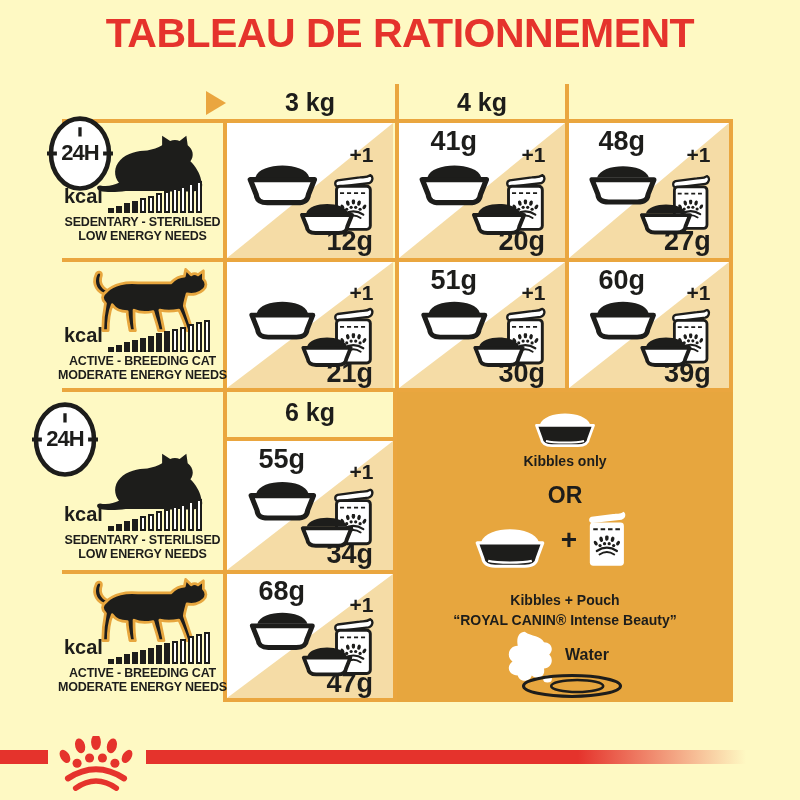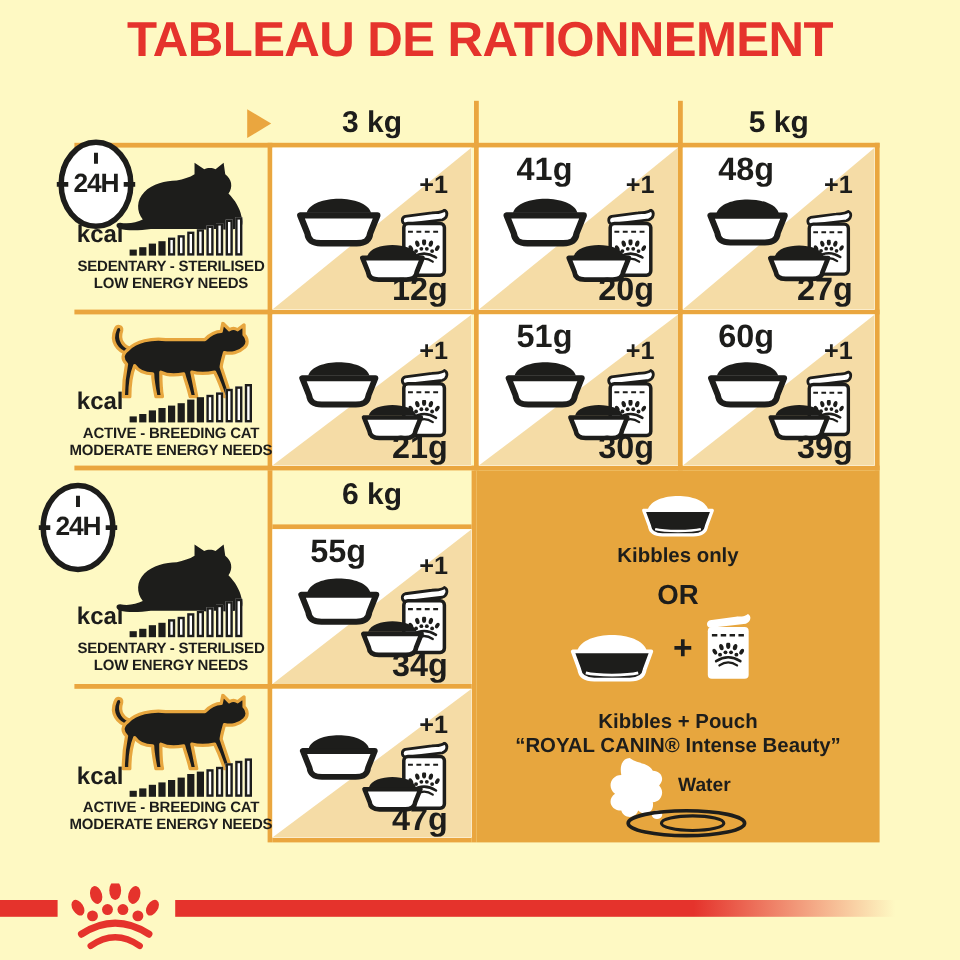--- a/index.html
+++ b/index.html
@@ -45,21 +45,21 @@
   .bowlsmall{position:absolute;left:43%;top:56%;width:35%;height:28%;}
   .gextra{position:absolute;left:52%;top:76%;width:44%;text-align:center;
           font-size:27px;font-weight:bold;}
   .dcell svg{display:block;overflow:visible;}
   
   .gold-panel{position:absolute;left:397px;top:392px;width:336px;height:310px;
               background:#e7a63e;}
   .gold-panel svg{display:block;overflow:visible;}
   .gp-bowl1{position:absolute;left:134px;top:14px;width:68px;height:44px;}
   .gp-text{position:absolute;left:0;width:100%;text-align:center;
-           font-size:17px;font-weight:bold;}
+           font-size:14px;font-weight:bold;}
   .gp-or{position:absolute;left:0;top:90px;width:100%;text-align:center;
          font-size:23px;font-weight:bold;}
   .gp-bowl2{position:absolute;left:74px;top:128px;width:78px;height:52px;}
   .gp-plus{position:absolute;left:160px;top:132px;width:24px;text-align:center;
            font-size:28px;font-weight:bold;}
   .gp-pouch{position:absolute;left:190px;top:114px;width:42px;height:66px;}
   .gp-splash{position:absolute;left:104px;top:238px;width:58px;height:56px;}
   .gp-water-label{position:absolute;left:168px;top:254px;font-size:16px;font-weight:bold;}
   .gp-dish{position:absolute;left:116px;top:281px;width:118px;height:26px;}
   
@@ -143,21 +143,21 @@
         <ellipse cx="60" cy="15" rx="56" ry="12" fill="none" stroke="#1d1d1b" stroke-width="3.5"></ellipse>
         <ellipse cx="66" cy="15" rx="30" ry="7" fill="none" stroke="#1d1d1b" stroke-width="3"></ellipse>
       </symbol>
     </defs>
   </svg>
 
   <div class="title">TABLEAU DE RATIONNEMENT</div>
 
   <div class="hdr-arrow"></div>
   <div class="kg" style="left:227px;width:166px">3 kg</div>
-  <div class="kg" style="left:569px;width:160px">5 kg</div>
+  <div class="kg" style="left:399px;width:166px">4 kg</div>
 
   <div class="grid" style="left:395px;top:84px;width:4px;height:308px"></div>
   <div class="grid" style="left:565px;top:84px;width:4px;height:308px"></div>
   <div class="grid" style="left:223px;top:119px;width:4px;height:273px"></div>
   <div class="grid" style="left:729px;top:119px;width:4px;height:273px"></div>
   <div class="grid" style="left:62px;top:119px;width:671px;height:4px"></div>
   <div class="grid" style="left:62px;top:258px;width:671px;height:4px"></div>
   <div class="grid" style="left:62px;top:388px;width:671px;height:4px"></div>
   <div class="grid" style="left:223px;top:392px;width:4px;height:310px"></div>
   <div class="grid" style="left:393px;top:392px;width:4px;height:310px"></div>
@@ -371,20 +371,21 @@
     <svg class="pouchicon" viewBox="0 0 74 100">
         <use href="#sym-pouch"></use>
       </svg>
     <svg class="bowlsmall" viewBox="0 0 100 64">
         <use href="#sym-bowl"></use>
       </svg>
     <div class="gextra">34g</div>
   </div>
   <div class="dcell" style="left:227px;top:574px;width:166px;height:124px">
     <div class="tan"></div>
+    <div class="gmain">68g</div>
     <svg class="bowlmain" viewBox="0 0 100 64">
         <use href="#sym-bowl"></use>
       </svg>
     <div class="plus1">+1</div>
     <svg class="pouchicon" viewBox="0 0 74 100">
         <use href="#sym-pouch"></use>
       </svg>
     <svg class="bowlsmall" viewBox="0 0 100 64">
         <use href="#sym-bowl"></use>
       </svg>

